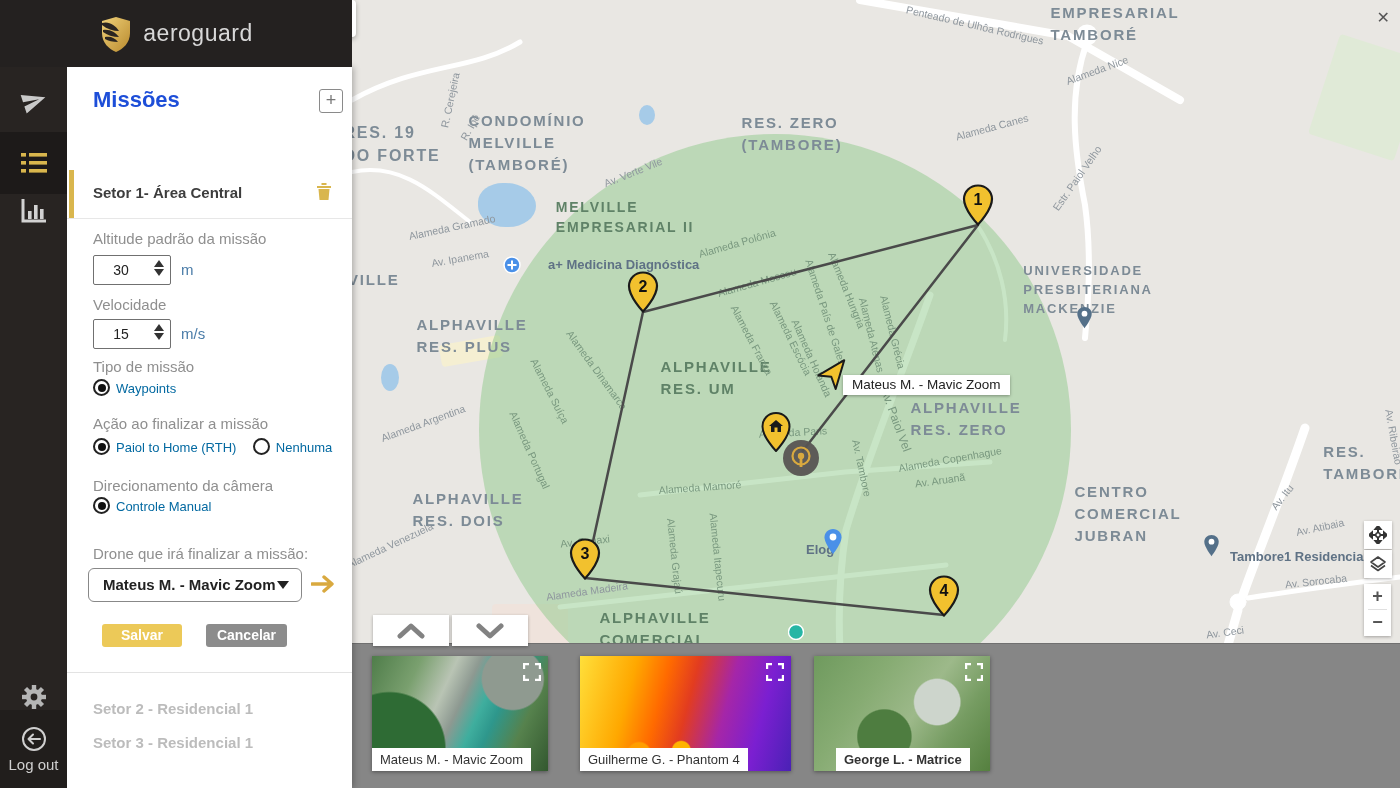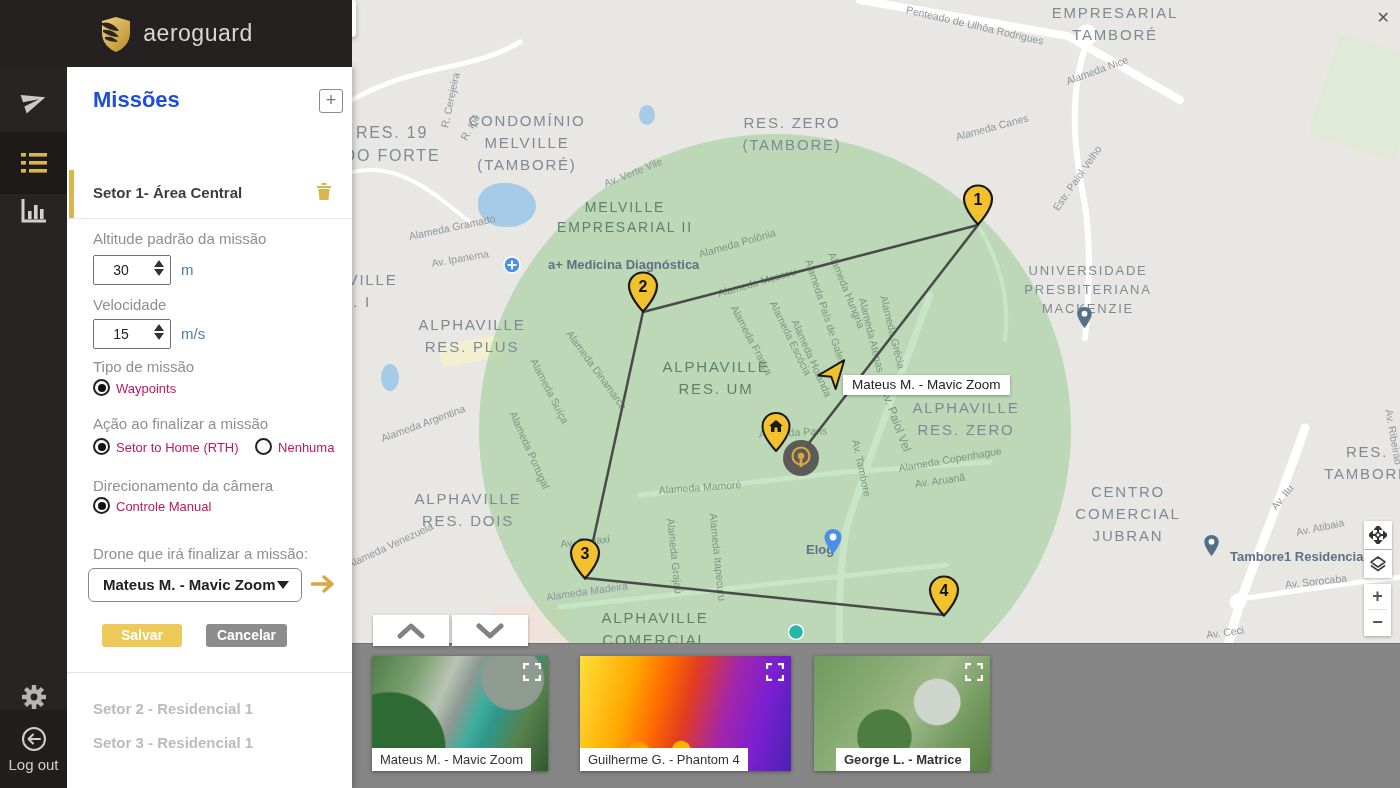--- a/index.html
+++ b/index.html
@@ -33,36 +33,36 @@
   #trash{position:absolute;right:21px;top:13px;cursor:pointer;}
   .numbox{position:absolute;width:76px;height:28px;border:1px solid #707070;border-radius:2px;background:#fff;}
   .numbox input{position:absolute;left:2px;top:2px;width:46px;height:22px;border:0;outline:0;text-align:center;
                 font-size:14px;color:#222;font-family:"Liberation Sans",sans-serif;}
   .stepper{position:absolute;right:6px;top:4px;display:flex;flex-direction:column;gap:2px;cursor:pointer;}
   .stepper .up{width:0;height:0;border-left:5px solid transparent;border-right:5px solid transparent;border-bottom:7px solid #333;}
   .stepper .dn{width:0;height:0;border-left:5px solid transparent;border-right:5px solid transparent;border-top:7px solid #333;}
   .unit{position:absolute;color:#4a7ca8;font-size:15px;}
   .radio{display:inline-block;width:13px;height:13px;border:2px solid #222;border-radius:50%;position:relative;vertical-align:-3px;background:#fff;cursor:pointer;}
   .radio.on::after{content:"";position:absolute;left:2.5px;top:2.5px;width:8px;height:8px;border-radius:50%;background:#111;}
-  .radio-lbl{font-size:13px;color:#be185d;margin-left:6px;}
+  .radio-lbl{font-size:13px;color:#0369a1;margin-left:6px;}
   #drone-select{left:21px;top:501px;width:212px;height:32px;border:1.5px solid #888;border-radius:6px;background:#fff;cursor:pointer;}
   #drone-select .val{position:absolute;left:14px;top:7px;font-size:15px;font-weight:bold;color:#222;}
   #drone-select .caret{position:absolute;right:12px;top:12px;width:0;height:0;border-left:6px solid transparent;border-right:6px solid transparent;border-top:8px solid #222;}
   #btn-save{left:35px;top:557px;width:80px;height:23px;background:#ecc958;border-radius:3px;color:#fff;
             font-weight:bold;font-size:14px;text-align:center;line-height:23px;cursor:pointer;}
   #btn-cancel{left:139px;top:557px;width:81px;height:23px;background:#8c8c8c;border-radius:3px;color:#fff;
             font-weight:bold;font-size:14px;text-align:center;line-height:23px;cursor:pointer;}
   #panel-divider{left:0;top:605px;width:285px;height:1px;background:#e3e3e3;}
   .other-mission{position:absolute;left:26px;font-size:15px;font-weight:bold;color:#bcbcbc;cursor:pointer;}
   
   #map{left:0;top:0;width:1400px;height:788px;z-index:0;}
   #geofence{left:479px;top:134px;width:592px;height:592px;border-radius:50%;
             background:rgba(134,197,128,0.45);z-index:1;}
-  .ml-area{position:absolute;transform:translate(-50%,-50%);white-space:pre-line;text-align:center;
-           font-weight:normal;color:#7d8b96;letter-spacing:1.8px;font-size:14.5px;line-height:1.45;z-index:2;}
+  .ml-area{position:absolute;transform:translate(-50%,-50%);white-space:pre-line;
+           font-weight:bold;color:#7d8b96;letter-spacing:1.8px;font-size:14.5px;line-height:1.45;z-index:2;}
   .ml-area.grn{color:#5f8267;}
   .ml-street{position:absolute;font-size:10.5px;color:#8f979e;white-space:nowrap;z-index:2;}
   .ml-street.grn{color:#79987f;}
   .ml-poi{position:absolute;font-size:13px;font-weight:bold;color:#5f7285;white-space:nowrap;z-index:2;}
   #roads-svg{position:absolute;left:0;top:0;z-index:0;}
   #path-svg{position:absolute;left:0;top:0;z-index:3;pointer-events:none;}
   .wp-pin{position:absolute;width:32px;height:42px;z-index:4;cursor:pointer;}
   .marker{position:absolute;z-index:4;}
   #drone-label{left:843px;top:375px;background:#fff;padding:2px 9px 3px;font-size:13.5px;color:#222;
                z-index:4;box-shadow:0 1px 3px rgba(0,0,0,.35);white-space:nowrap;}
@@ -522,21 +522,21 @@
     </div>
     <div class="unit" style="left:114px;top:258px;">m/s</div>
 
     <div class="sec-label" style="top:291px;">Tipo de missão</div>
     <div class="abs" style="left:26px;top:312px;">
       <span class="radio on"></span><span class="radio-lbl">Waypoints</span>
     </div>
 
     <div class="sec-label" style="top:348px;">Ação ao finalizar a missão</div>
     <div class="abs" style="left:26px;top:371px;white-space:nowrap;">
-      <span class="radio on"></span><span class="radio-lbl">Setor to Home (RTH)</span>
+      <span class="radio on"></span><span class="radio-lbl">Paiol to Home (RTH)</span>
       <span class="radio" style="margin-left:12px;"></span><span class="radio-lbl">Nenhuma</span>
     </div>
 
     <div class="sec-label" style="top:410px;">Direcionamento da câmera</div>
     <div class="abs" style="left:26px;top:430px;">
       <span class="radio on"></span><span class="radio-lbl">Controle Manual</span>
     </div>
 
     <div class="sec-label" style="top:478px;">Drone que irá finalizar a missão:</div>
     <div id="drone-select" class="abs">

